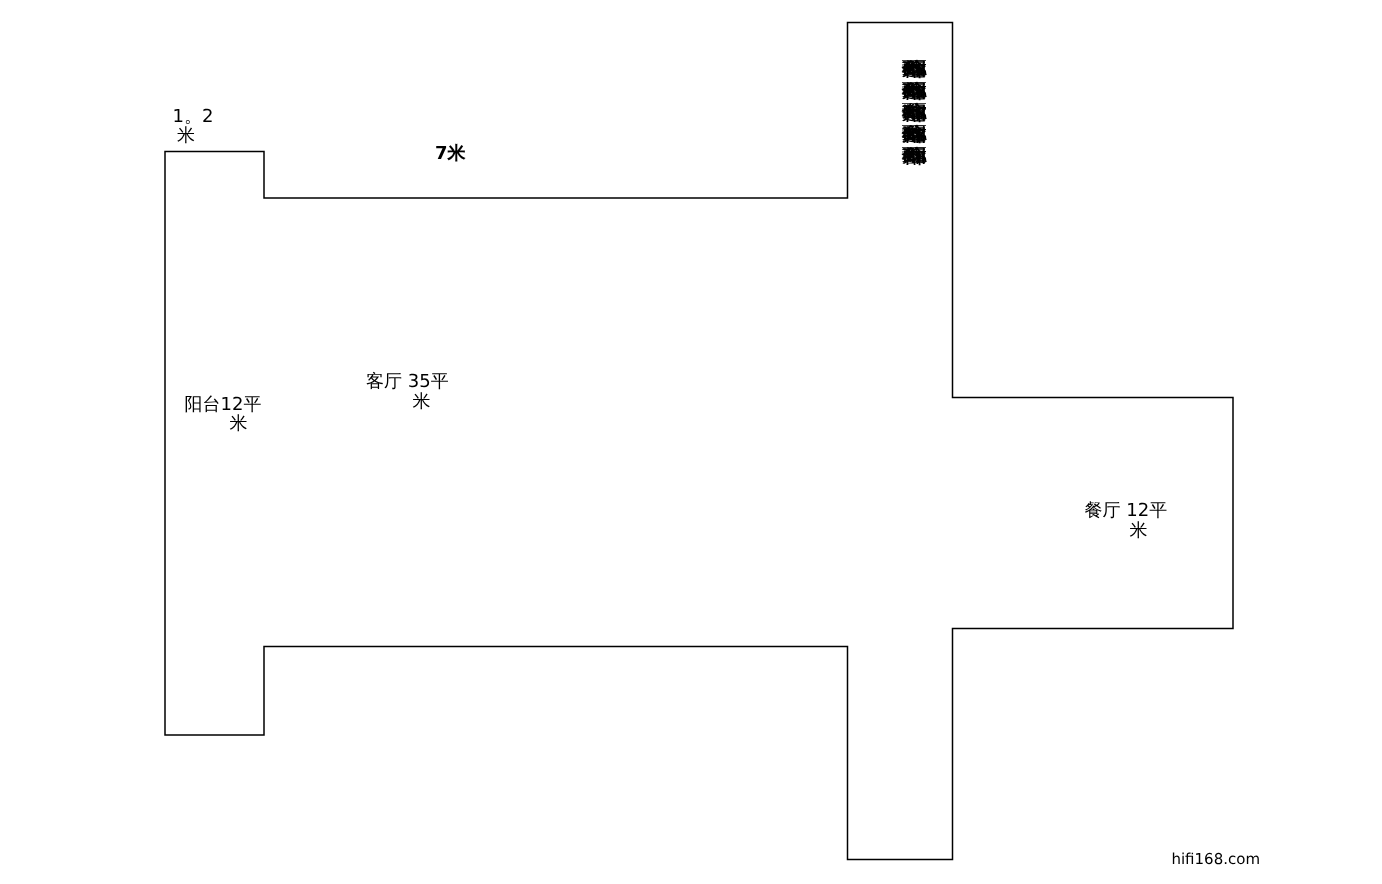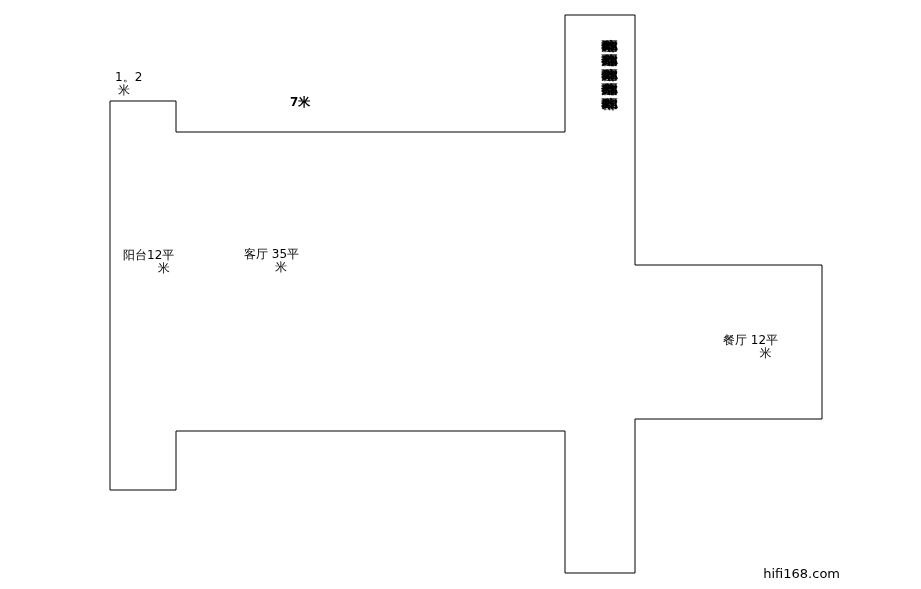--- a/index.html
+++ b/index.html
@@ -10,39 +10,39 @@
   svg.plan { position:absolute; left:0; top:0; display:block; }
 
   .lbl { position:absolute; font-size:12px; line-height:13px; white-space:pre; }
   .lbl .l2 { display:block; }
 
   .lbl-notch   { left:115px; top:71px; }
   .lbl-notch .l2   { margin-left:3px; }
 
   .lbl-7m      { left:290px; top:96px;font-weight:bold; }
 
-  .lbl-balcony { left:123px; top:249px;text-align:center; }
+  .lbl-balcony { left:123px; top:263px; }
   .lbl-balcony .l2 { margin-left:30px; }
 
   .lbl-living  { left:244px; top:248px; }
   .lbl-living .l2  { margin-left:31px; }
 
-  .lbl-dining  { left:723px; top:334px;text-align:center; }
+  .lbl-dining  { left:723px; top:334px; }
   .lbl-dining .l2  { margin-left:30px; }
 
   .corridor-note {
     position:absolute; left:596px; top:30px; width:24px; height:544px;
     writing-mode:vertical-rl; text-orientation:upright;
     font-size:11px; line-height:24px; letter-spacing:0.35px;
     overflow:hidden; transform:scaleX(1.55); transform-origin:50% 0;
     white-space:pre;
   }
 
   .watermark {
-    position:absolute; right:8px; bottom:8px; font-size:13px; line-height:14px;
+    position:absolute; right:8px; bottom:8px; font-size:10px; line-height:14px;
   }
 </style>
 </head>
 <body>
 
 <div class="canvas">
 
   <svg class="plan" width="921" height="589" viewBox="0 0 921 589">
     <polygon fill="none" stroke="#000000" stroke-width="1" points="110,101 176,101 176,132 565,132 565,15 635,15 635,265 822,265 822,419 635,419 635,573 565,573 565,431 176,431 176,490 110,490"></polygon>
   </svg>

